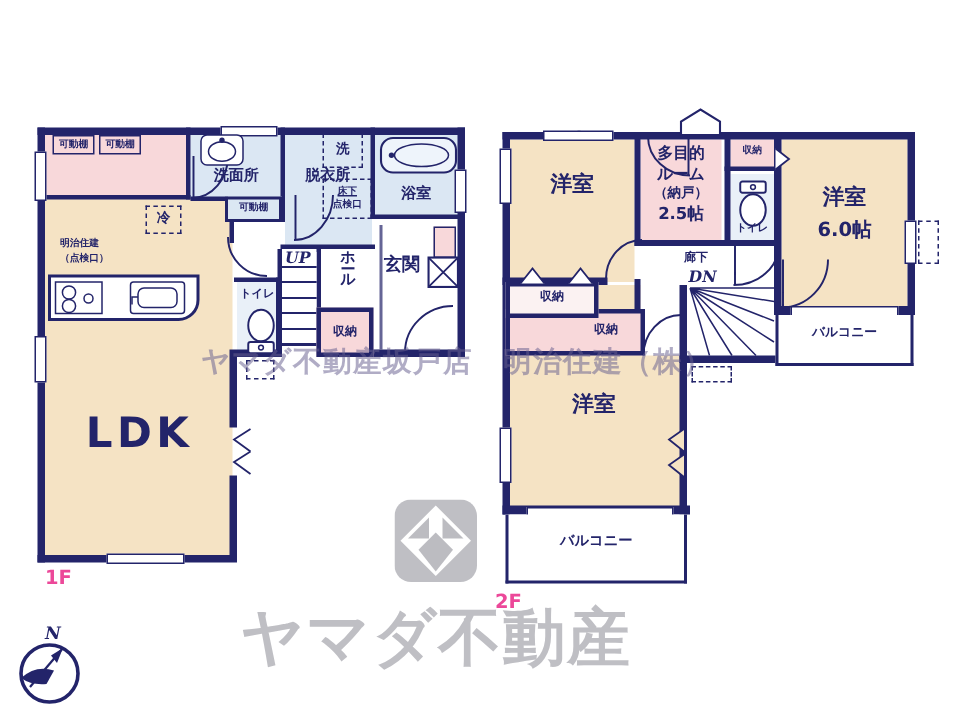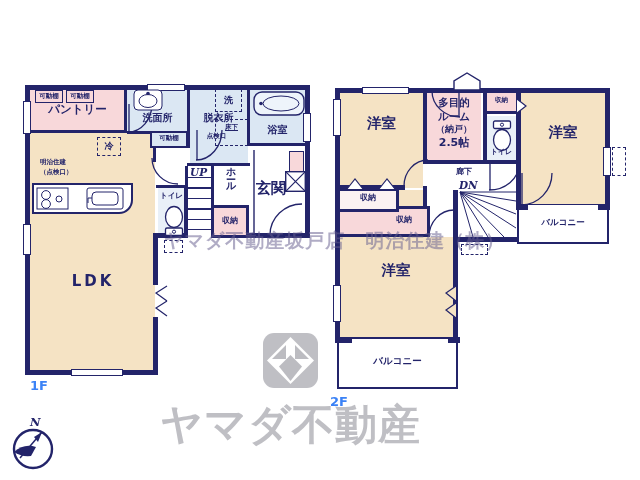--- a/index.html
+++ b/index.html
@@ -13,21 +13,21 @@
   .lb{position:absolute;color:#23246a;font-weight:bold;white-space:nowrap;z-index:10;line-height:1.15;}
   .ctr{text-align:center;}
   .arc,.icon{position:absolute;z-index:7;overflow:visible;}
   .flipx{transform:scaleX(-1);} .flipxy{transform:scale(-1,-1);}
   .vert{writing-mode:vertical-rl;letter-spacing:2px;}
   .ital{font-style:italic;font-family:"DejaVu Serif","Liberation Serif",serif;}
   .stairs1{position:absolute;z-index:6;background:repeating-linear-gradient(to bottom,#fff 0 9px,#23246a 9px 10.4px);}
   .wm-line{position:absolute;z-index:50;font-weight:bold;font-size:19px;letter-spacing:1px;color:rgba(104,95,144,0.52);white-space:nowrap;}
   .wm-brand{position:absolute;z-index:51;display:flex;align-items:center;gap:9px;flex-direction:column;}
   .wm-brand .txt{font-weight:bold;font-size:42px;letter-spacing:1px;color:rgba(184,184,190,0.9);white-space:nowrap;}
-  .flabel{position:absolute;font-weight:600;font-size:13px;color:#3b82f6;z-index:10;}
+  .flabel{position:absolute;font-weight:600;font-size:13px;color:#ec4899;z-index:10;}
 </style>
 </head>
 <body>
 
 <div class="canvas">
 
   <div class="f" style="left:30px;top:90px;width:95px;height:42px;background:#f8d8da;"></div>
   <div class="f" style="left:30px;top:132px;width:125px;height:240px;background:#f5e3c4;"></div>
   <div class="f" style="left:127px;top:90px;width:61px;height:43px;background:#dbe7f3;"></div>
   <div class="f" style="left:190px;top:90px;width:58px;height:75px;background:#dbe7f3;"></div>
@@ -118,39 +118,38 @@
   <svg class="icon" style="left:163px;top:205px;" width="22" height="32">
       <ellipse cx="11" cy="12" rx="8.5" ry="10.5" fill="#fff" stroke="#23246a" stroke-width="1.3"></ellipse>
       <rect x="2.5" y="23" width="17" height="7.5" rx="1.5" fill="#fff" stroke="#23246a" stroke-width="1.3"></rect>
       <circle cx="11" cy="26.7" r="1.6" fill="none" stroke="#23246a"></circle>
     </svg>
   <svg class="icon" style="left:285px;top:171px;" width="21" height="21">
       <rect x="0.7" y="0.7" width="19.6" height="19.6" fill="#fff" stroke="#23246a" stroke-width="1.4"></rect>
       <path d="M0.7,0.7 L20.3,20.3 M20.3,0.7 L0.7,20.3" stroke="#23246a" stroke-width="1.2"></path>
     </svg>
 
-  <div class="lb ctr" style="left:30px;top:103px;width:95px;font-size:11.5px;">パントリー</div>
   <div class="lb ctr" style="left:35px;top:92.5px;width:28px;font-size:6.5px;">可動棚</div>
   <div class="lb ctr" style="left:66px;top:92.5px;width:28px;font-size:6.5px;">可動棚</div>
   <div class="lb ctr" style="left:150px;top:135px;width:38px;font-size:6.5px;">可動棚</div>
   <div class="lb ctr" style="left:127px;top:112px;width:61px;font-size:10px;">洗面所</div>
   <div class="lb ctr" style="left:189px;top:112px;width:59px;font-size:10px;">脱衣所</div>
   <div class="lb ctr" style="left:249px;top:124px;width:57px;font-size:10px;">浴室</div>
   <div class="lb ctr" style="left:97px;top:141px;width:24px;font-size:9px;">冷</div>
   <div class="lb ctr" style="left:215px;top:95px;width:27px;font-size:9px;">洗</div>
   <div class="lb" style="left:40px;top:159px;font-size:6.5px;">明治住建</div>
   <div class="lb" style="left:40px;top:169px;font-size:6.5px;">（点検口）</div>
   <div class="lb ctr" style="left:215px;top:124px;width:33px;font-size:6.5px;text-decoration:underline;">床下</div>
-  <div class="lb ctr" style="left:200px;top:133px;width:33px;font-size:6.5px;">点検口</div>
-  <div class="lb" style="left:256px;top:180px;font-size:15px;">玄関</div>
+  <div class="lb ctr" style="left:215px;top:133px;width:33px;font-size:6.5px;">点検口</div>
+  <div class="lb" style="left:256px;top:170px;font-size:12px;">玄関</div>
   <div class="lb vert" style="left:225px;top:160px;font-size:10px;">ホール</div>
   <div class="lb ital" style="left:190px;top:166px;font-size:10.5px;">UP</div>
   <div class="lb ctr" style="left:157px;top:192px;width:29px;font-size:7.5px;">トイレ</div>
   <div class="lb ctr" style="left:211px;top:216px;width:38px;font-size:8px;">収納</div>
-  <div class="lb ctr" style="left:32px;top:273px;width:122px;font-size:15px;letter-spacing:3px;">LDK</div>
+  <div class="lb ctr" style="left:32px;top:273px;width:122px;font-size:28px;letter-spacing:3px;">LDK</div>
   <div class="flabel" style="left:30px;top:378px;">1F</div>
 
   <div class="f" style="left:340px;top:93px;width:83px;height:95px;background:#f5e3c4;"></div>
   <div class="f" style="left:427px;top:93px;width:54px;height:68px;background:#f8d8da;"></div>
   <div class="f" style="left:487px;top:93px;width:29px;height:20px;background:#f8d8da;"></div>
   <div class="f" style="left:487px;top:116px;width:29px;height:46px;background:#e9f0f8;"></div>
   <div class="f" style="left:521px;top:93px;width:84px;height:112px;background:#f5e3c4;"></div>
   <div class="f" style="left:337px;top:190px;width:118px;height:148px;background:#f5e3c4;"></div>
   <div class="f" style="left:427px;top:190px;width:28px;height:47px;background:#fff;"></div>
   <div class="box" style="left:337px;top:206px;width:93px;height:31px;border:3px solid #23246a;background:#f8d8da;"></div>
@@ -233,30 +232,31 @@
   <div class="box" style="left:517px;top:210px;width:92px;height:34px;border:2px solid #23246a;border-top:none;background:#fff;"></div>
 
   <div class="lb ctr" style="left:340px;top:115px;width:83px;font-size:14.5px;">洋室</div>
   <div class="lb ctr" style="left:427px;top:96px;width:54px;font-size:10.5px;">多目的</div>
   <div class="lb ctr" style="left:427px;top:110px;width:54px;font-size:10.5px;">ルーム</div>
   <div class="lb ctr" style="left:427px;top:124px;width:54px;font-size:9px;">（納戸）</div>
   <div class="lb ctr" style="left:427px;top:137px;width:54px;font-size:11px;">2.5帖</div>
   <div class="lb ctr" style="left:487px;top:97px;width:29px;font-size:6.5px;">収納</div>
   <div class="lb ctr" style="left:486px;top:148px;width:31px;font-size:7px;">トイレ</div>
   <div class="lb ctr" style="left:521px;top:124px;width:84px;font-size:14.5px;">洋室</div>
+  <div class="lb ctr" style="left:521px;top:147px;width:84px;font-size:13px;">6.0帖</div>
   <div class="lb" style="left:456px;top:167px;font-size:8px;">廊下</div>
   <div class="lb ital" style="left:459px;top:179px;font-size:10.5px;">DN</div>
   <div class="lb ctr" style="left:337px;top:193px;width:62px;font-size:8px;">収納</div>
   <div class="lb ctr" style="left:380px;top:215px;width:48px;font-size:8px;">収納</div>
   <div class="lb ctr" style="left:337px;top:262px;width:118px;font-size:14.5px;">洋室</div>
   <div class="lb ctr" style="left:337px;top:356px;width:121px;font-size:9.5px;">バルコニー</div>
   <div class="lb ctr" style="left:517px;top:218px;width:92px;font-size:8.5px;">バルコニー</div>
   <div class="flabel" style="left:330px;top:394px;">2F</div>
 
-  <div class="wm-line" style="left:164px;top:228px;">ヤマダ不動産坂戸店　明治住建（株）</div>
+  <div class="wm-line" style="left:134px;top:228px;">ヤマダ不動産坂戸店　明治住建（株）</div>
   <div class="wm-brand" style="left:160px;top:333px;">
     <svg width="55" height="55" viewBox="0 0 55 55">
         <rect x="0" y="0" width="55" height="55" rx="11" fill="rgba(184,184,190,0.9)"></rect>
         <polygon points="27.5,4 51,27.5 27.5,51 4,27.5" fill="#fff"></polygon>
         <polygon points="9,26 23,12 23,26 13,26" fill="rgba(184,184,190,0.95)"></polygon>
         <polygon points="46,26 32,12 32,26 42,26" fill="rgba(184,184,190,0.95)"></polygon>
         <polygon points="27.5,22 39,33.5 27.5,48 16,33.5" fill="rgba(184,184,190,0.95)"></polygon>
       </svg>
     <span class="txt">ヤマダ不動産</span>
   </div>

